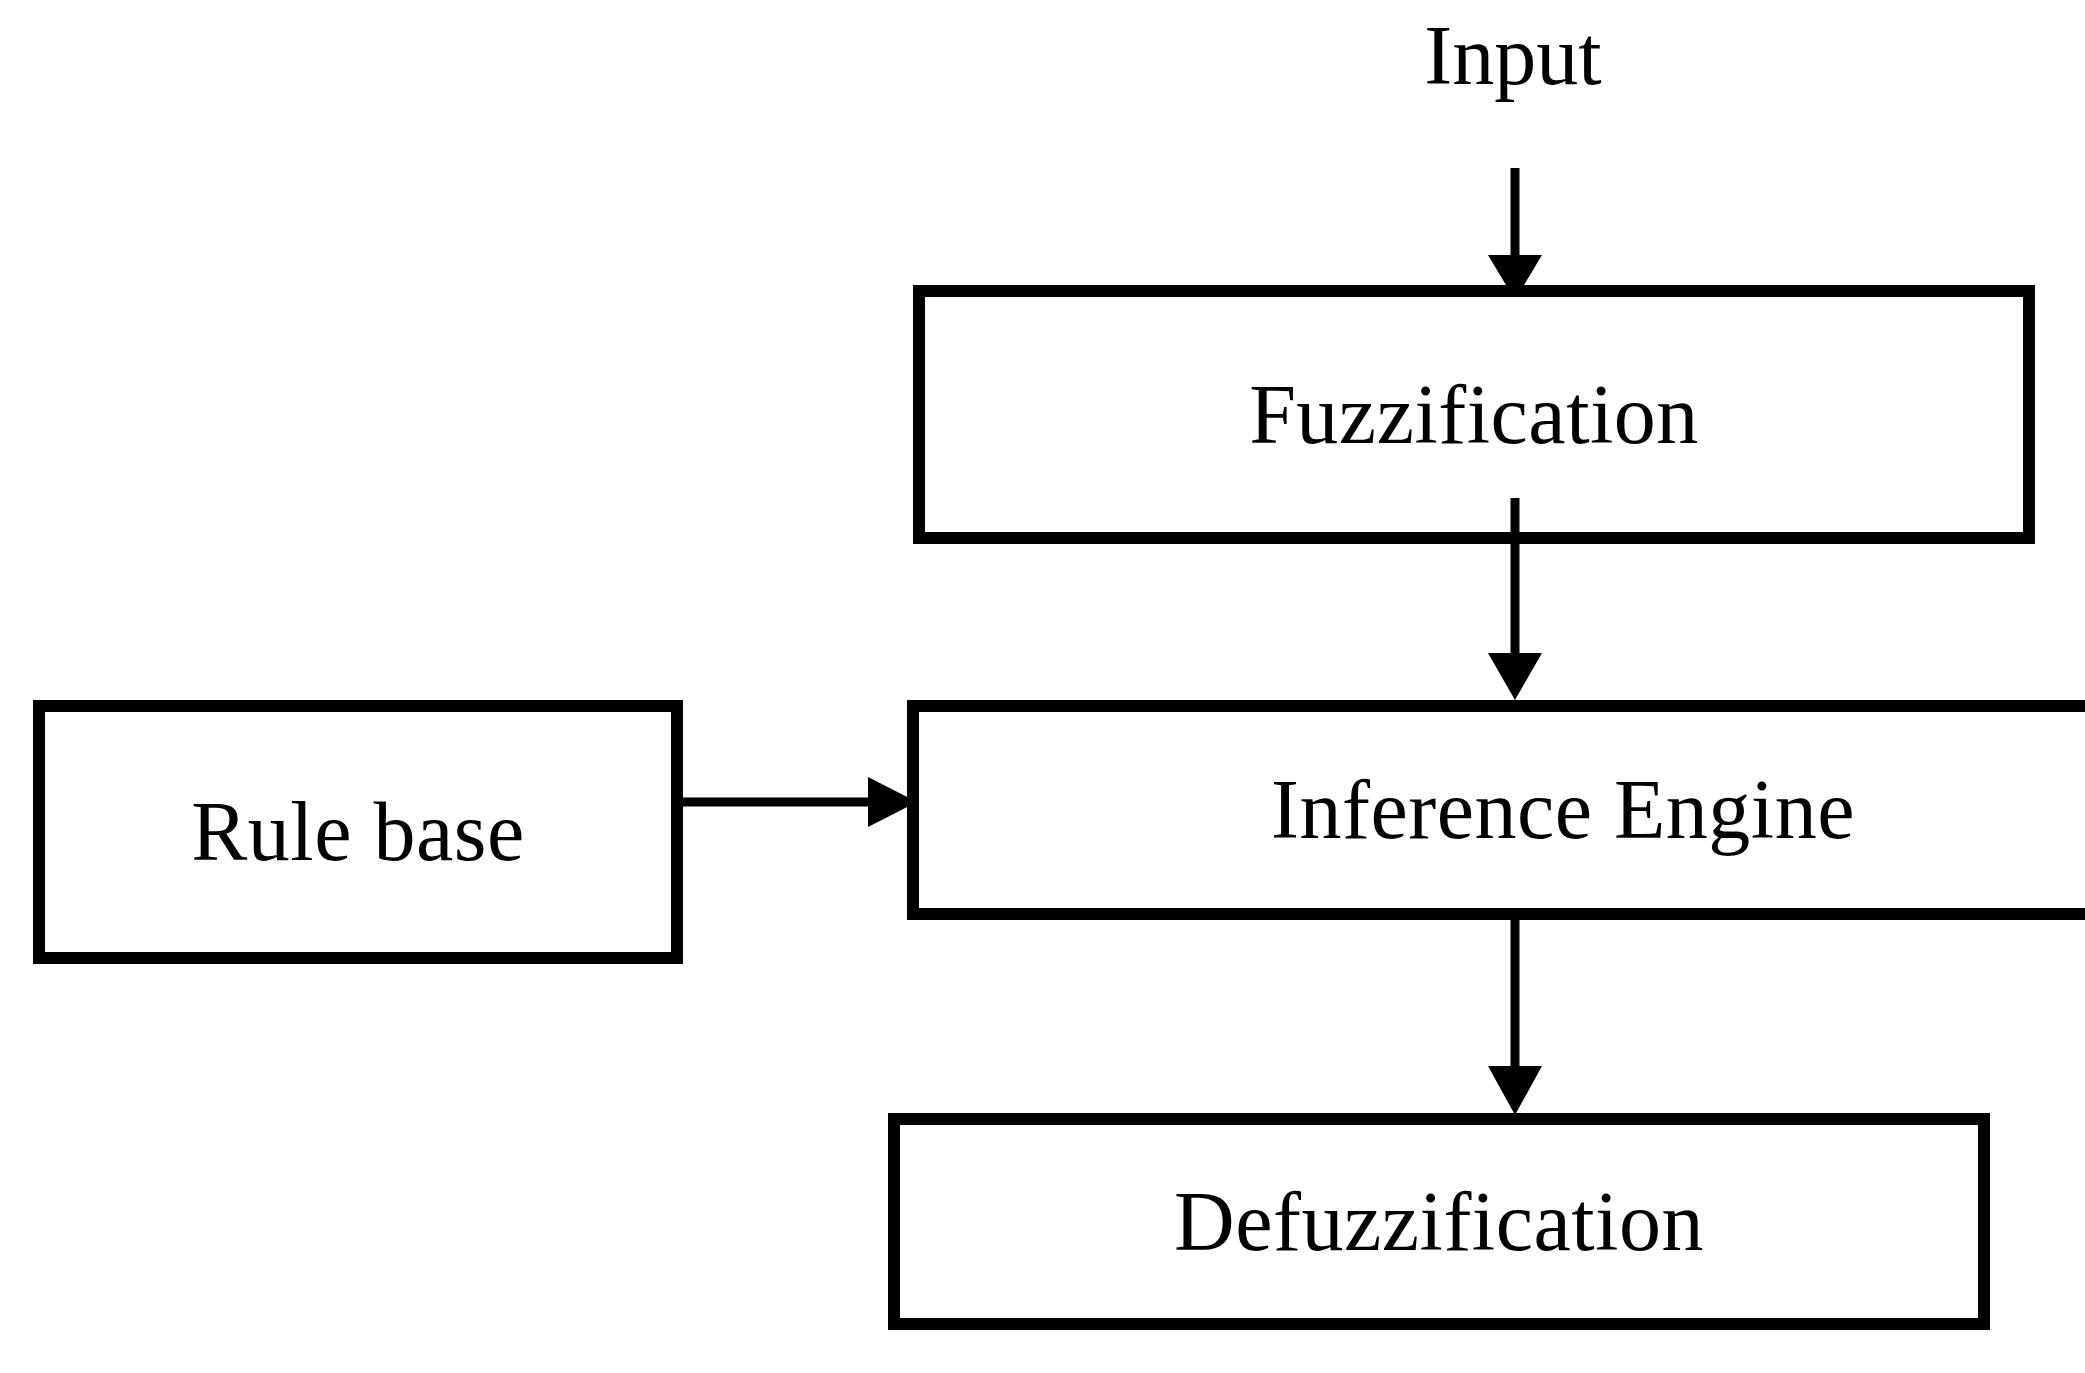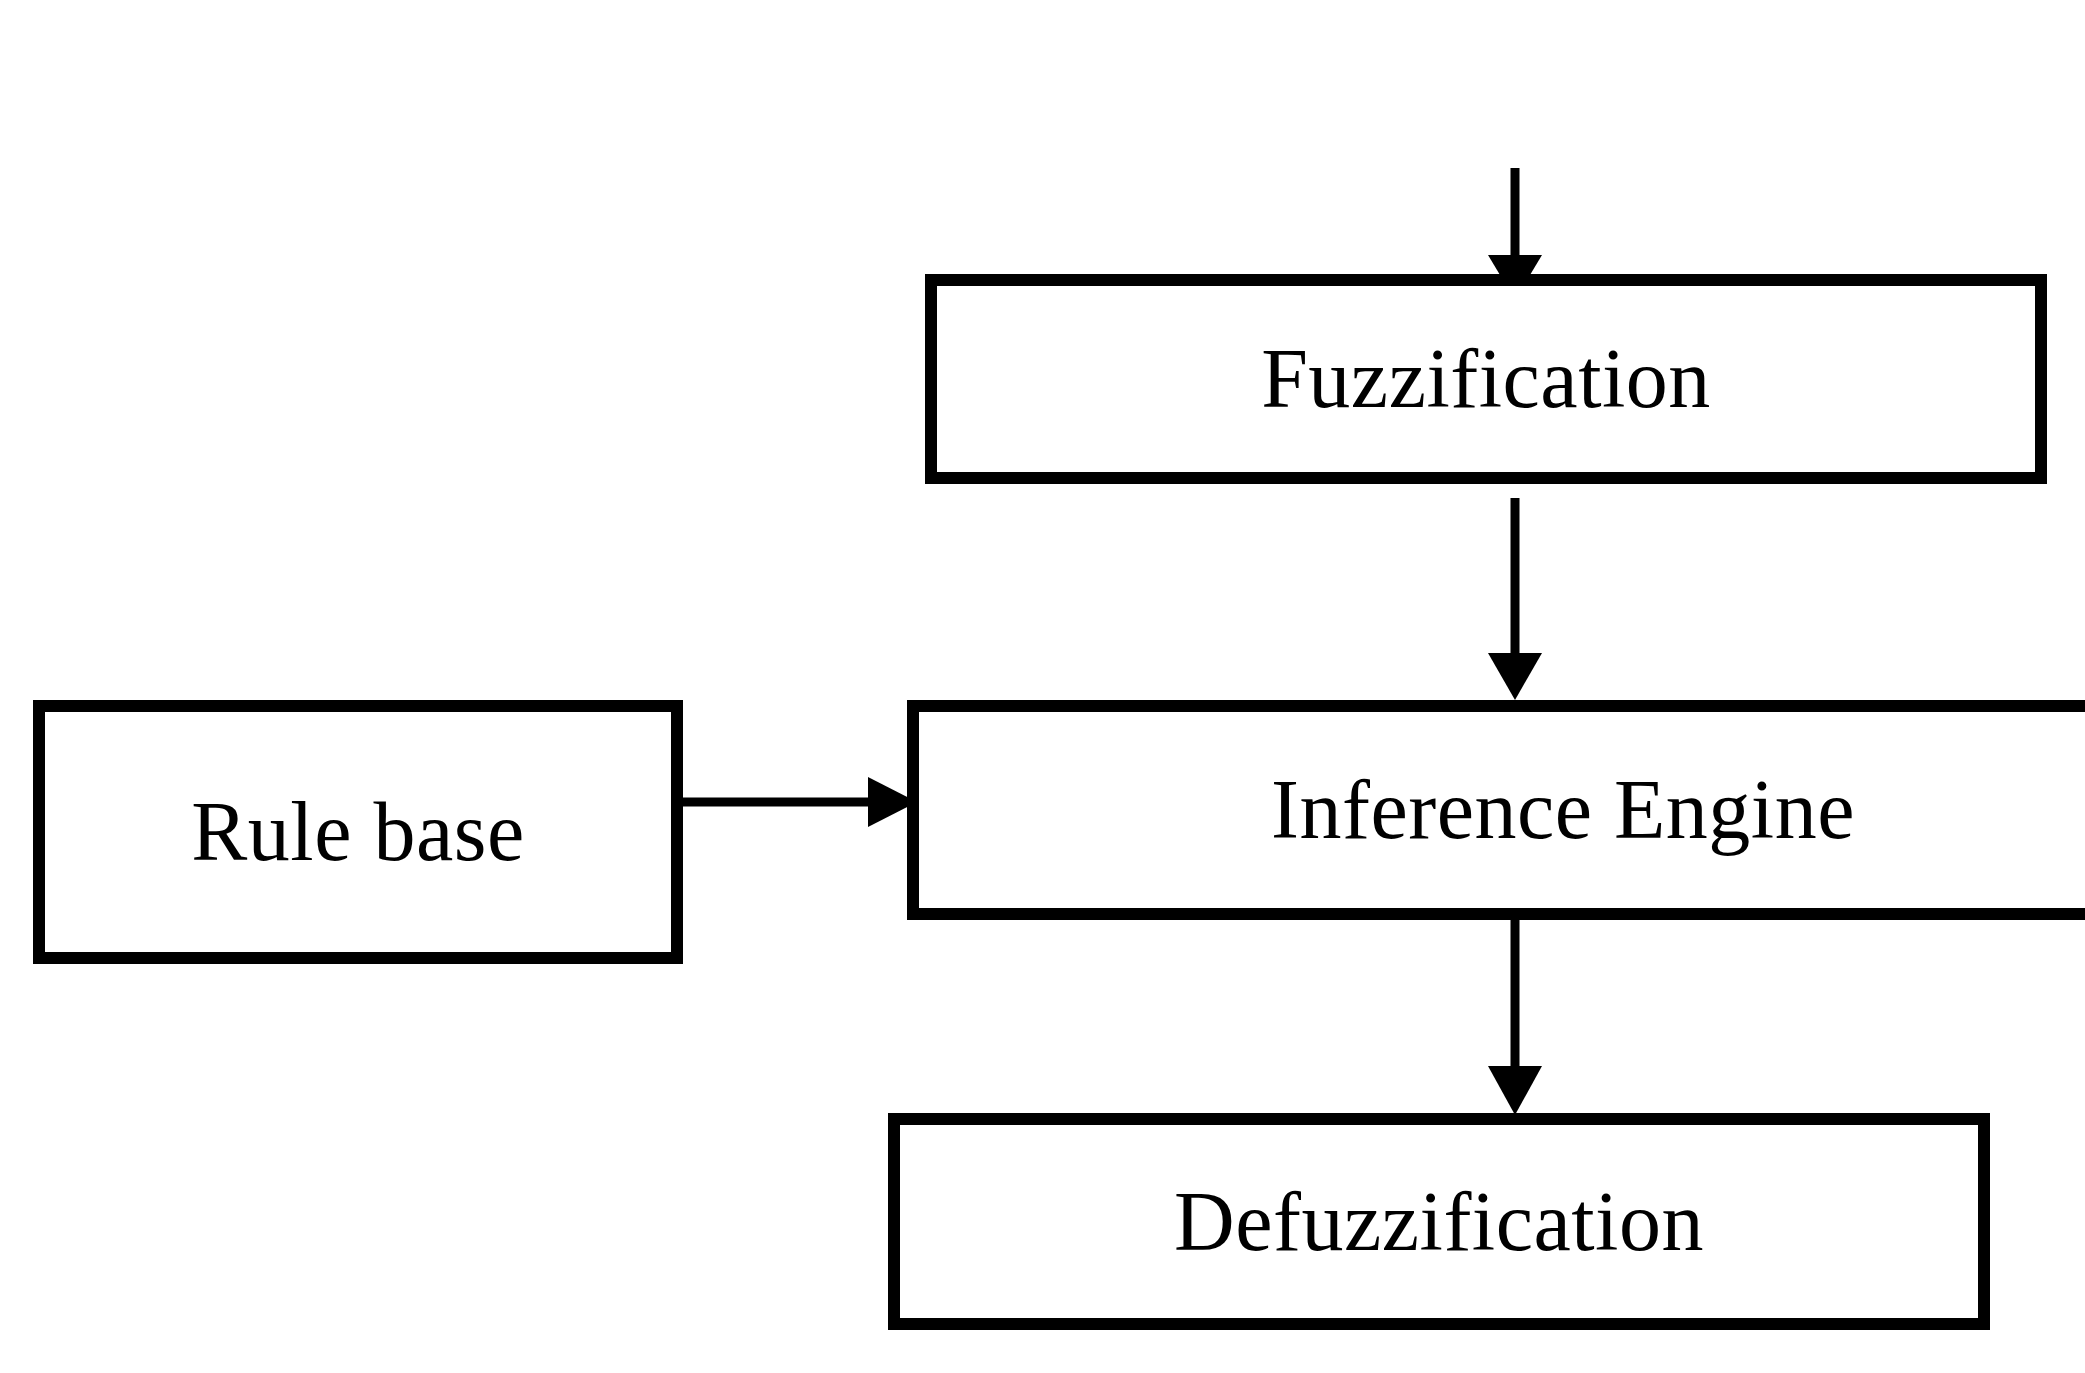--- a/index.html
+++ b/index.html
@@ -45,35 +45,36 @@
   }
   .arrow-svg {
     position: absolute;
     overflow: visible;
     pointer-events: none;
   }
 
   
   #input-label      { left: 1273px; top: 14px;  width: 480px; }
 
-  #box-fuzzification   { left: 913px;  top: 274px;  width: 1122px; height: 210px; margin-left: 12px; }
+  #box-fuzzification   { left: 913px;  top: 285px;  width: 1122px; height: 259px; }
   #box-rule-base       { left: 33px;   top: 700px;  width: 650px;  height: 264px; }
   #box-inference       { left: 907px;  top: 700px;  width: 1312px; height: 220px; }
   #box-defuzzification { left: 888px;  top: 1113px; width: 1102px; height: 217px; justify-content: center; }
 
   #arrow-input-to-fuzz   { left: 1440px; top: 160px;  width: 150px; height: 145px; }
   #arrow-fuzz-to-inf     { left: 1440px; top: 498px;  width: 150px; height: 210px; }
   #arrow-inf-to-defuzz   { left: 1440px; top: 908px;  width: 150px; height: 215px; }
   #arrow-rule-to-inf     { left: 670px;  top: 770px;  width: 255px; height: 65px; }
 </style>
 </head>
 <body>
 
 <div id="canvas">
 
+  <div class="free-label" id="input-label">Input</div>
 
   <svg class="arrow-svg" id="arrow-input-to-fuzz" viewBox="0 0 150 145">
     <line x1="75" y1="8" x2="75" y2="105" stroke="#000000" stroke-width="9"></line>
     <polygon points="48,95 102,95 75,140" fill="#000000"></polygon>
   </svg>
 
   <div class="node-box" id="box-fuzzification">
     <span class="node-label">Fuzzification</span>
   </div>
 

